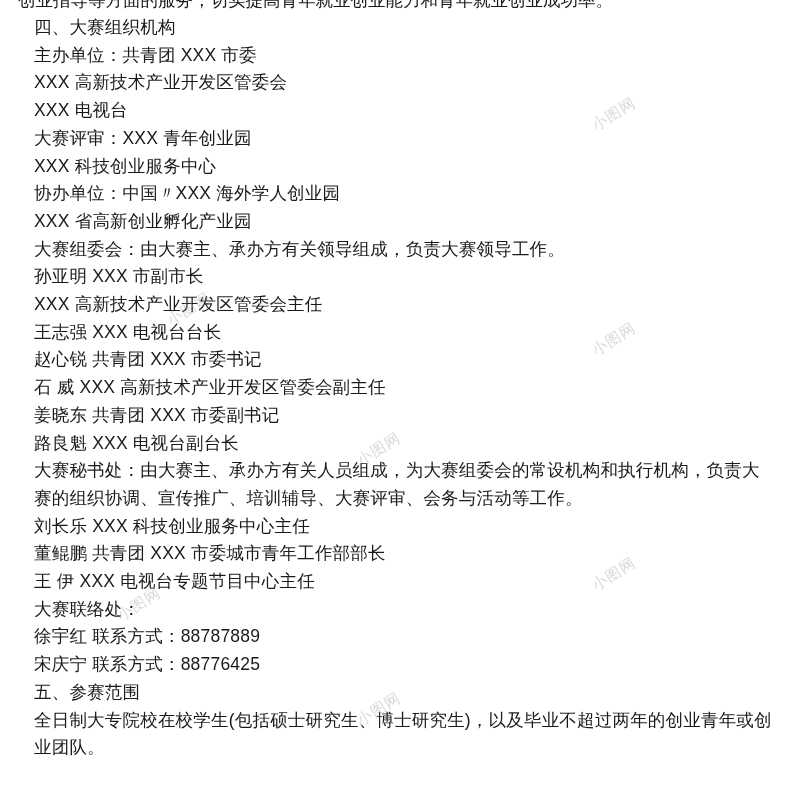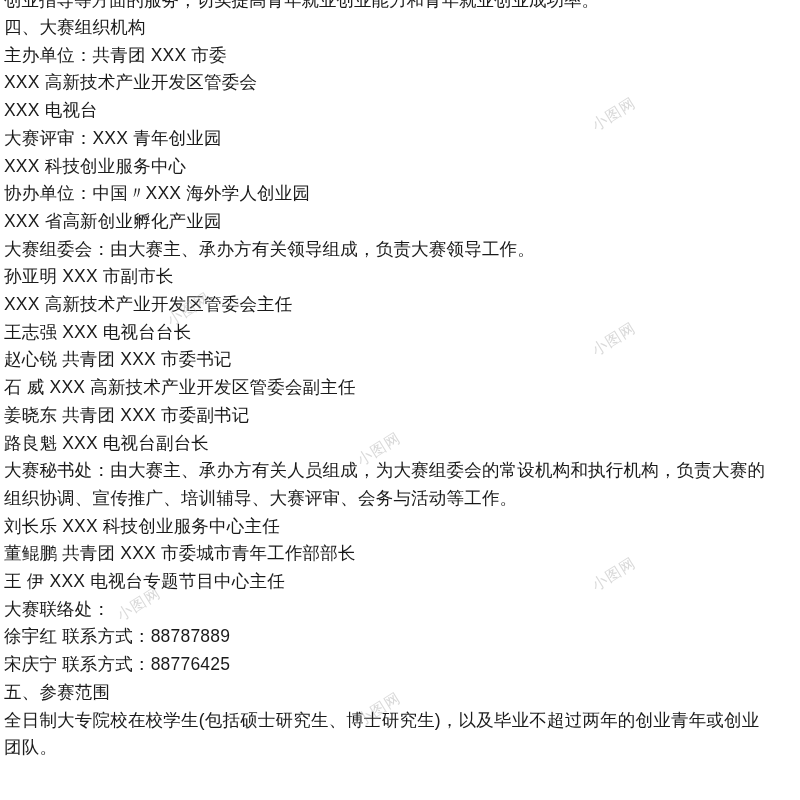--- a/index.html
+++ b/index.html
@@ -15,28 +15,29 @@
     overflow: hidden;
     position: relative;
   }
   #doc {
     position: absolute;
     left: 0;
     top: 0;
     width: 800px;
     height: 800px;
     box-sizing: border-box;
-    padding: 0 24px 0 4px;
+    padding: 0 24px 0 18px;
   }
   .line {
     font-size: 17.5px;
     line-height: 27.7px;
     letter-spacing: 0.2px;
     white-space: pre-wrap;
     word-break: break-all;
+    margin-left: 16px;
   }
   .clip-top {
     
     height: 14px;
     overflow: hidden;
     line-height: 27.7px;
     font-size: 17.5px;
     position: relative;
   }
   .clip-top span {

